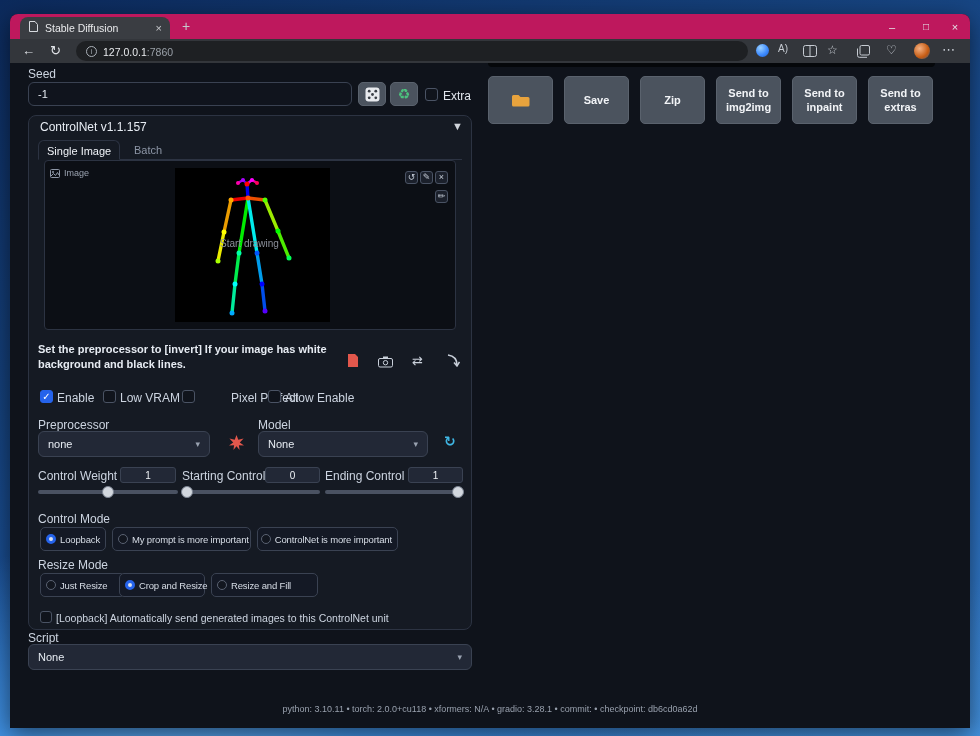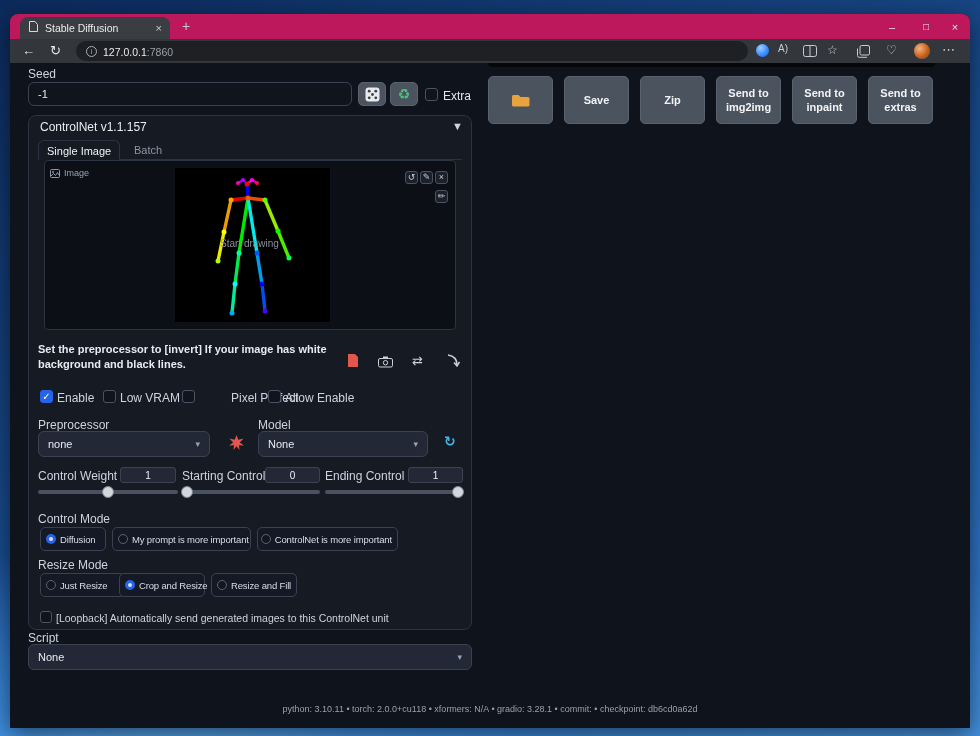--- a/index.html
+++ b/index.html
@@ -299,41 +299,41 @@
     <div class="track" style="left:28px;top:427px;width:140px;"></div>
     <span class="handle" style="left:92px;top:423px;"></span>
     <div class="track" style="left:172px;top:427px;width:138px;"></div>
     <span class="handle" style="left:171px;top:423px;"></span>
     <div class="track" style="left:315px;top:427px;width:138px;"></div>
     <span class="handle" style="left:442px;top:423px;"></span>
 
     <span class="lbl" style="left:28px;top:449px;">Control Mode</span>
     <div class="pill" style="left:30px;top:464px;width:66px;">
       <span class="radio on"></span>
-          <span>Diffusion</span>
+          <span>Loopback</span>
     </div>
     <div class="pill" style="left:102px;top:464px;width:139px;">
       <span class="radio"></span>
           <span>My prompt is more important</span>
     </div>
     <div class="pill" style="left:247px;top:464px;width:141px;justify-content:flex-end;">
       <span class="radio"></span>
           <span>ControlNet is more important</span>
     </div>
 
     <span class="lbl" style="left:28px;top:495px;">Resize Mode</span>
     <div class="pill" style="left:30px;top:510px;width:85px;">
       <span class="radio"></span>
           <span>Just Resize</span>
     </div>
     <div class="pill" style="left:109px;top:510px;width:86px;">
       <span class="radio on"></span>
           <span>Crop and Resize</span>
     </div>
-    <div class="pill" style="left:201px;top:510px;width:86px;">
+    <div class="pill" style="left:201px;top:510px;width:107px;">
       <span class="radio"></span>
           <span>Resize and Fill</span>
     </div>
 
     <span class="chk" style="left:30px;top:548px;width:12px;height:12px;"></span>
     <span class="lbl" style="left:46px;top:549px;font-size:10.5px;">[Loopback] Automatically send generated images to this ControlNet unit</span>
 
     <span class="lbl" style="left:18px;top:568px;">Script</span>
     <div class="dd" style="left:18px;top:581px;width:444px;">
       <span>None</span>

